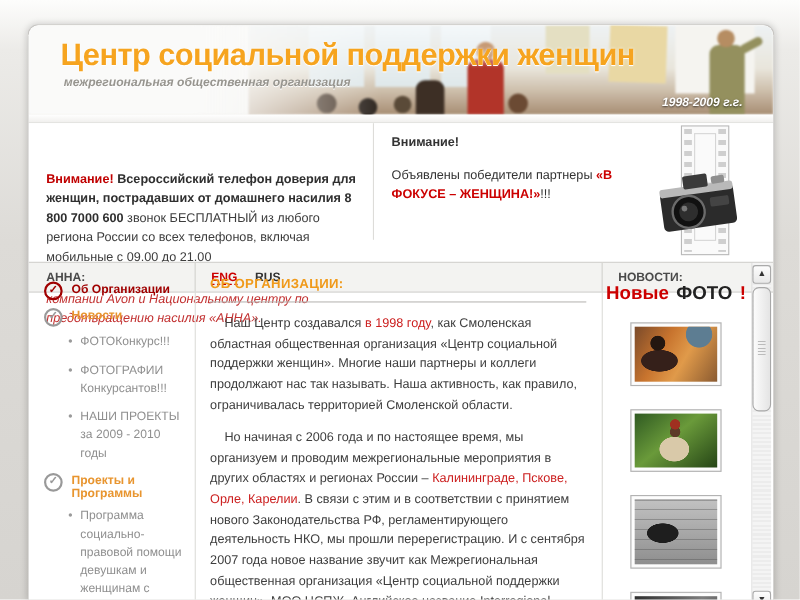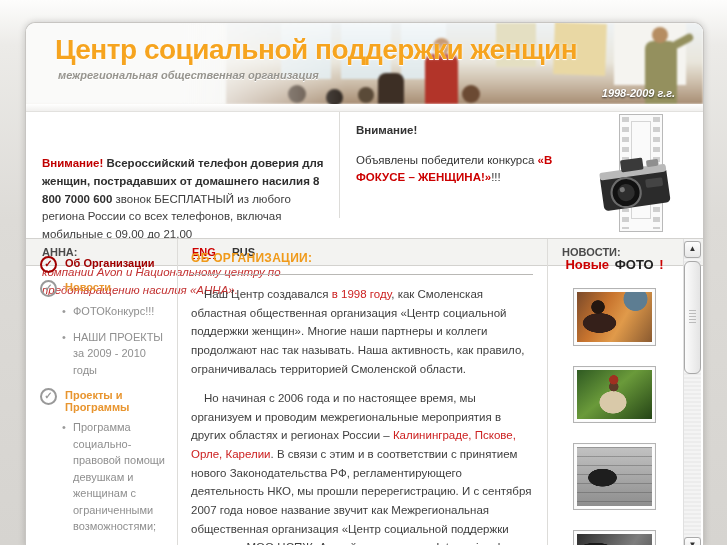--- a/index.html
+++ b/index.html
@@ -89,21 +89,21 @@
   .sub{list-style:none;margin:2px 0 10px 0;padding:0 0 0 22px;}
   .sub li{font-size:11px;color:#8f8f8f;line-height:1.5;margin-bottom:9px;position:relative;padding-left:11px;cursor:pointer;}
   .sub li:before{content:"•";position:absolute;left:0;top:0;color:#9a9a9a;}
   
   .main-title{font-size:12px;font-weight:bold;color:#f09a1a;letter-spacing:.3px;}
   .main-hr{border:none;border-top:1px solid #b9b8b5;margin:9px 0 10px 0;}
   .col-main p{font-size:11.5px;line-height:1.62;color:#3e3e3e;margin:0 0 11px 0;text-indent:13px;}
   .rlink{color:#cc2020;cursor:pointer;}
   
   .news-inner{position:absolute;left:0;top:0;right:22px;bottom:0;text-align:center;}
-  .news-title{margin-top:18px;font-size:13px;font-weight:bold;}
+  .news-title{margin-top:18px;font-size:17px;font-weight:bold;}
   .news-title .nred{color:#cc0000;} .news-title .ndark{color:#222;margin:0 2px;}
   .thumb{display:inline-block;margin-top:16px;padding:3px;background:#fdfdfd;border:1px solid #b3b3b3;
     box-shadow:inset 0 0 1px #ddd;cursor:pointer;}
   .thumb .img{width:75px;display:block;}
   .t1 .img{height:50px;background:
       radial-gradient(circle at 78% 14%,#5d7d92 0 16%,rgba(0,0,0,0) 17%),
       radial-gradient(circle at 28% 30%,#241710 0 10%,rgba(0,0,0,0) 11%),
       radial-gradient(ellipse at 30% 62%,#35201a 0 22%,rgba(0,0,0,0) 23%),
       linear-gradient(120deg,#7a4a2a 0%,#c8742e 35%,#e09a4a 60%,#8a5a30 100%);}
   .t2 .img{height:49px;background:
@@ -164,21 +164,21 @@
   <div class="hdr-div"></div>
 
   <div class="attn">
     <div class="attn-left">
       <span class="red-b">Внимание!</span><span class="b"> Всероссийский телефон доверия для женщин, пострадавших от домашнего насилия 8 800 7000 600</span><span> звонок БЕСПЛАТНЫЙ из любого региона России со всех телефонов, включая мобильные с 09.00 до 21.00</span>
       <div class="attn-thanks">Выражаем благодарность организаторам - компании Avon и Национальному центру по предотвращению насилия «АННА».</div>
     </div>
     <div class="attn-right">
       <div class="ttl">Внимание!</div>
       <div class="msg">
-        <span>Объявлены победители конкурса </span><span class="hl">«В ФОКУСЕ – ЖЕНЩИНА!»</span><span>!!!</span>
+        <span>Объявлены победители партнеры </span><span class="hl">«В ФОКУСЕ – ЖЕНЩИНА!»</span><span>!!!</span>
       </div>
       <div class="film">
         <div class="frame f1"></div>
           <div class="frame f2"></div>
       </div>
       <div class="camera">
         <svg width="86" height="60" viewBox="0 0 100 70">
           <rect x="14" y="20" width="78" height="42" rx="5" fill="#2b2b2b"></rect>
           <rect x="14" y="17" width="78" height="9" rx="3" fill="#b9b9b9"></rect>
           <rect x="40" y="6" width="26" height="14" rx="2" fill="#3a3a3a"></rect>
@@ -207,20 +207,21 @@
       <div class="sec">
         <span class="chk active">✓</span>
         <span class="sec-label active">Об Организации</span>
       </div>
       <div class="sec">
         <span class="chk">✓</span>
         <span class="sec-label">Новости</span>
       </div>
       <ul class="sub">
         <li>ФОТОКонкурс!!!</li>
+        <li>ФОТОГРАФИИ Конкурсантов!!!</li>
         <li>НАШИ ПРОЕКТЫ за 2009 - 2010 годы</li>
       </ul>
       <div class="sec">
         <span class="chk">✓</span>
         <span class="sec-label">Проекты и Программы</span>
       </div>
       <ul class="sub">
         <li>Программа социально-правовой помощи девушкам и женщинам с ограниченными возможностями;</li>
 
       </ul>

